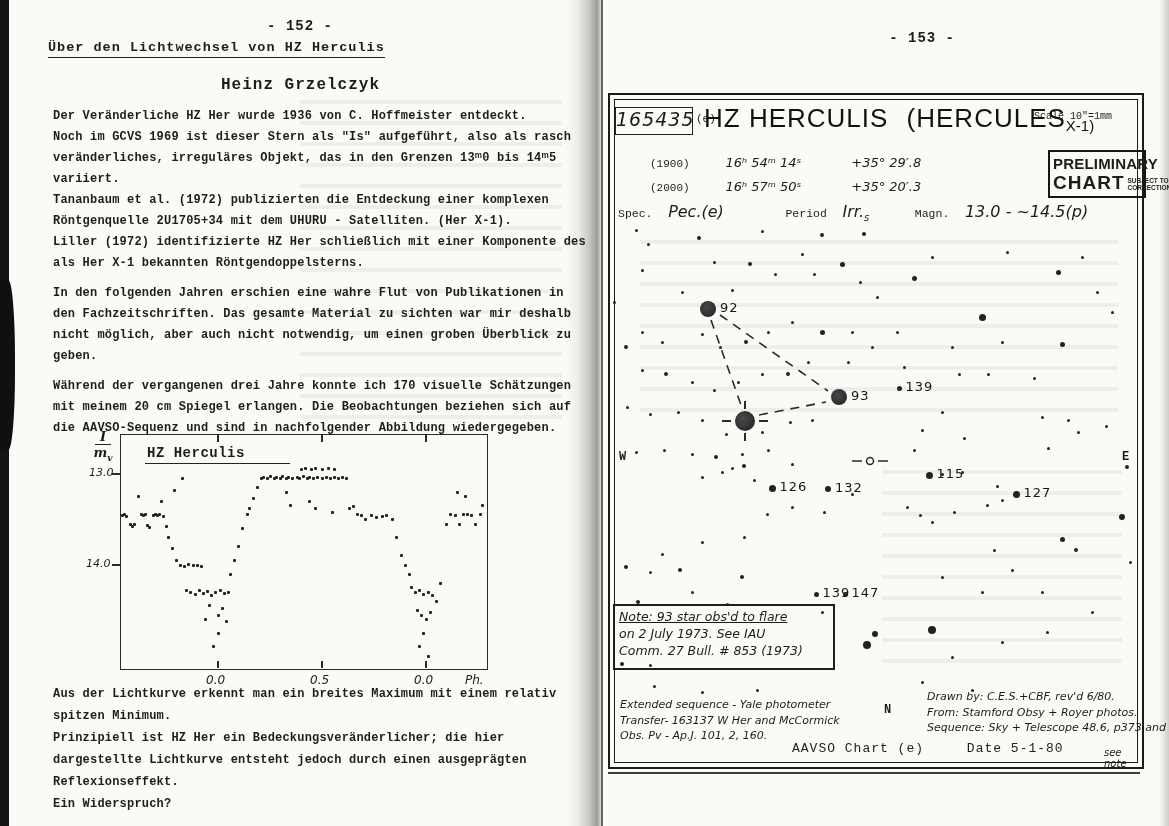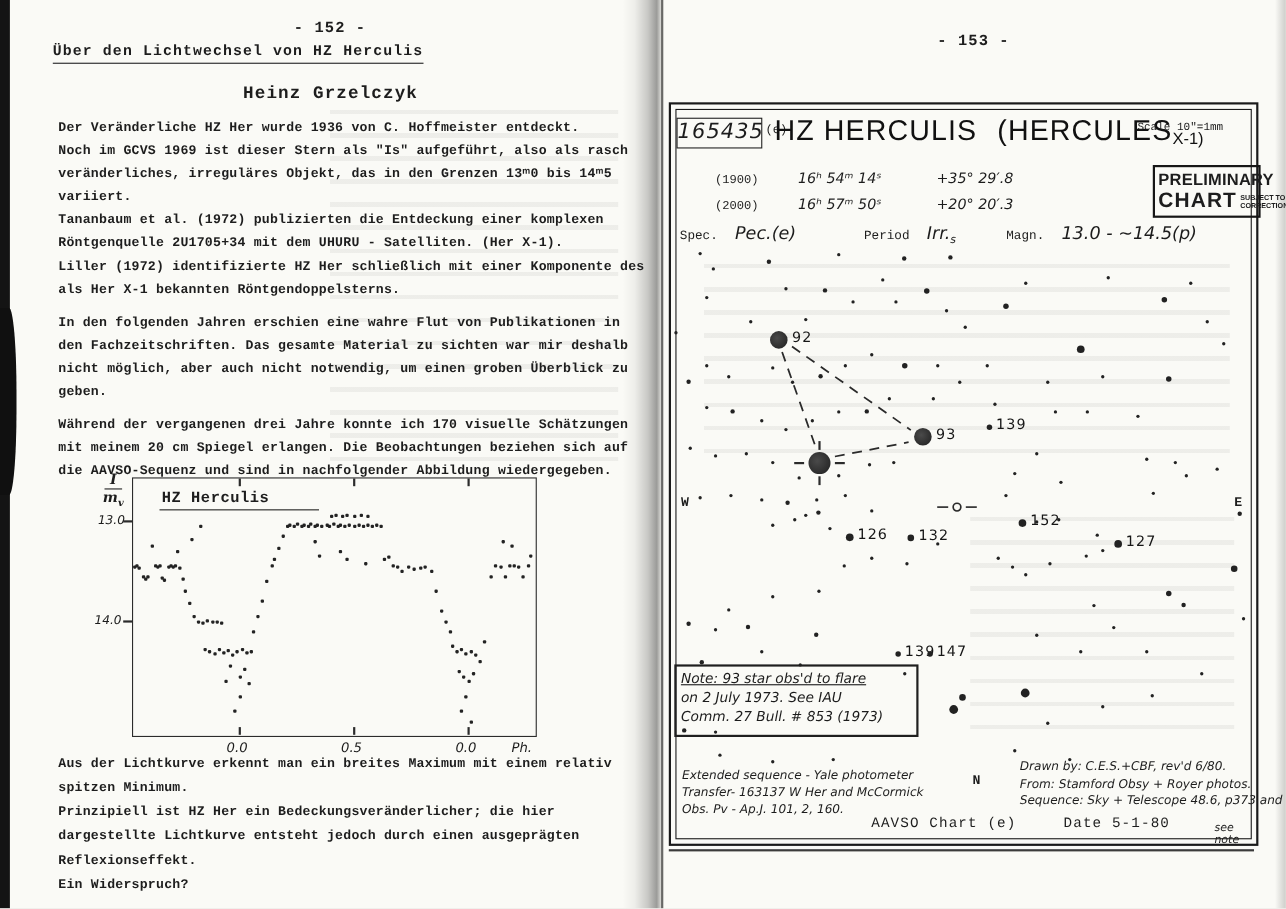--- a/index.html
+++ b/index.html
@@ -261,21 +261,21 @@
         <div class="lc-dot" style="left: 400.66px; top: 79.35px;"></div>
       </div>
   </div>
 
   <div class="abs closing-text">
     <p class="para">Aus der Lichtkurve erkennt man ein breites Maximum mit einem relativ spitzen Minimum.</p>
     <p class="para">Prinzipiell ist HZ Her ein Bedeckungsveränderlicher; die hier dargestellte Lichtkurve entsteht jedoch durch einen ausgeprägten Reflexionseffekt.</p>
     <p class="para">Ein Widerspruch?</p>
   </div>
 
-  <div class="abs pg-num" style="left:815px;top:30px;width:140px;text-align:center;">- 153 -</div>
+  <div class="abs pg-num" style="left:815px;top:30px;width:140px;text-align:right;">- 153 -</div>
 
   <div id="chartbox" class="abs">
     <div class="abs inner-border"></div>
 
     <div class="abs id-box">
       <span class="id-num hand">165435</span>
     </div>
     <div class="abs id-suffix mono">(e)</div>
     <div class="abs chart-title print">
       <span>HZ HERCULIS</span>
@@ -284,21 +284,21 @@
     <div class="abs scale-note mono">Scale 10"=1mm</div>
 
     <div class="abs coord-row" style="left:40px;top:60px;">
       <span class="coord-epoch mono">(1900)</span>
       <span class="hand" style="margin-left:28px;">16ʰ 54ᵐ 14ˢ</span>
       <span class="hand" style="margin-left:42px;">+35° 29′.8</span>
     </div>
     <div class="abs coord-row" style="left:40px;top:84px;">
       <span class="coord-epoch mono">(2000)</span>
       <span class="hand" style="margin-left:28px;">16ʰ 57ᵐ 50ˢ</span>
-      <span class="hand" style="margin-left:42px;">+20° 20′.3</span>
+      <span class="hand" style="margin-left:42px;">+35° 20′.3</span>
     </div>
 
     <div class="abs prelim">
       <div class="prelim-l1">PRELIMINARY</div>
       <div class="prelim-l2">
         <span class="prelim-chart">CHART</span>
         <span class="prelim-small"><span>SUBJECT TO</span><br><span>CORRECTION</span></span>
       </div>
     </div>
 
@@ -447,21 +447,21 @@
         <div class="star-label" style="left: 110px; top: 205px;">92</div>
         <div class="star-big" style="left: 221px; top: 294px; width: 16px; height: 16px;"></div>
         <div class="star-label" style="left: 241px; top: 293px;">93</div>
         <div class="star" style="left: 286.5px; top: 290.5px; width: 5px; height: 5px;"></div>
         <div class="star-label" style="left: 295.5px; top: 284px;">139</div>
         <div class="star" style="left: 158.5px; top: 389.5px; width: 7px; height: 7px;"></div>
         <div class="star-label" style="left: 169.5px; top: 384px;">126</div>
         <div class="star" style="left: 215px; top: 391px; width: 6px; height: 6px;"></div>
         <div class="star-label" style="left: 225px; top: 385px;">132</div>
         <div class="star" style="left: 315.5px; top: 376.5px; width: 7px; height: 7px;"></div>
-        <div class="star-label" style="left: 326.5px; top: 371px;">152</div>
+        <div class="star-label" style="left: 326.5px; top: 371px;">115</div>
         <div class="star" style="left: 402.5px; top: 395.5px; width: 7px; height: 7px;"></div>
         <div class="star-label" style="left: 413.5px; top: 390px;">127</div>
         <div class="star" style="left: 203.5px; top: 496.5px; width: 5px; height: 5px;"></div>
         <div class="star-label" style="left: 212.5px; top: 490px;">139</div>
         <div class="star" style="left: 232.5px; top: 496.5px; width: 5px; height: 5px;"></div>
         <div class="star-label" style="left: 241.5px; top: 490px;">147</div>
         <div class="star-big" style="left: 125px; top: 316px; width: 20px; height: 20px;"></div>
         <div class="tickmark" style="left: 134px; top: 306px; width: 2px; height: 8px;"></div>
         <div class="tickmark" style="left: 134px; top: 338px; width: 2px; height: 8px;"></div>
         <div class="tickmark" style="left: 112px; top: 325px; width: 9px; height: 2px;"></div>

